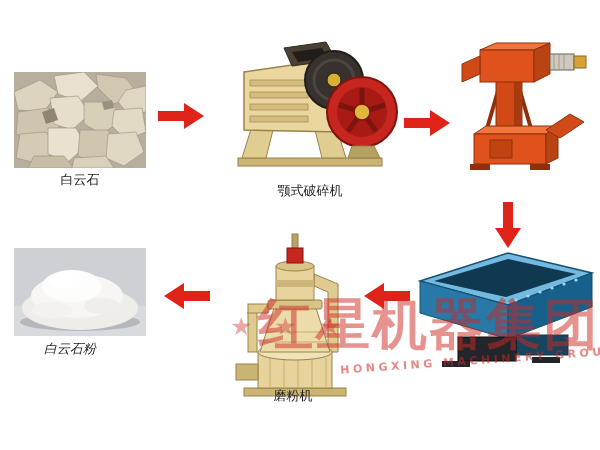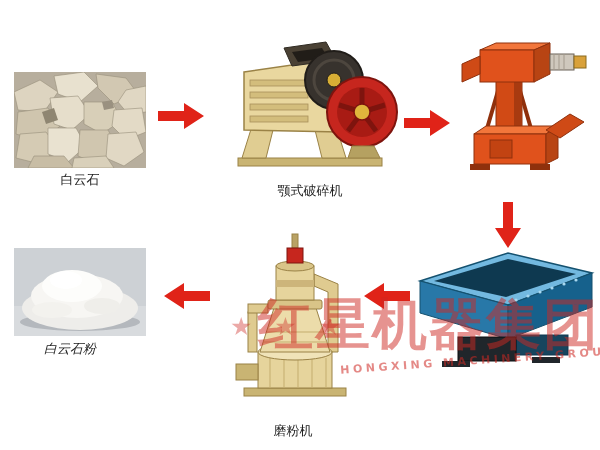--- a/index.html
+++ b/index.html
@@ -169,21 +169,21 @@
       <line x1="31" y1="114" x2="95" y2="114" stroke="#c4ad6e"></line>
       <rect x="36" y="72" width="54" height="9" rx="2" fill="#d9c488" stroke="#9a8246"></rect>
       <rect x="44" y="38" width="38" height="34" fill="#e6d49c" stroke="#9a8246"></rect>
       <rect x="44" y="52" width="38" height="7" fill="#cdb57a"></rect>
       <ellipse cx="63" cy="38" rx="19" ry="5" fill="#d9c488" stroke="#9a8246"></ellipse>
       <rect x="60" y="6" width="6" height="14" fill="#b9a265" stroke="#9a8246"></rect>
       <rect x="55" y="20" width="16" height="15" fill="#c6261e" stroke="#7e140e"></rect>
       <rect x="4" y="136" width="22" height="16" fill="#c9b473" stroke="#9a8246"></rect>
     </svg>
   </div>
-  <div class="step-label" style="left:293px;top:422px;">磨粉机</div>
+  <div class="step-label" style="left:293px;top:387px;">磨粉机</div>
 
   <div class="arrow" style="left:164px;top:283px;">
     <svg width="46" height="26" viewBox="0 0 46 26">
         <polygon points="46,8 20,8 20,0 0,13 20,26 20,18 46,18" fill="#e02318"></polygon>
       </svg>
   </div>
 
   <div class="abs graphic" style="left:14px;top:248px;">
     <svg width="132" height="88" viewBox="0 0 132 88">
       <rect width="132" height="88" fill="#cdd1d5"></rect>

